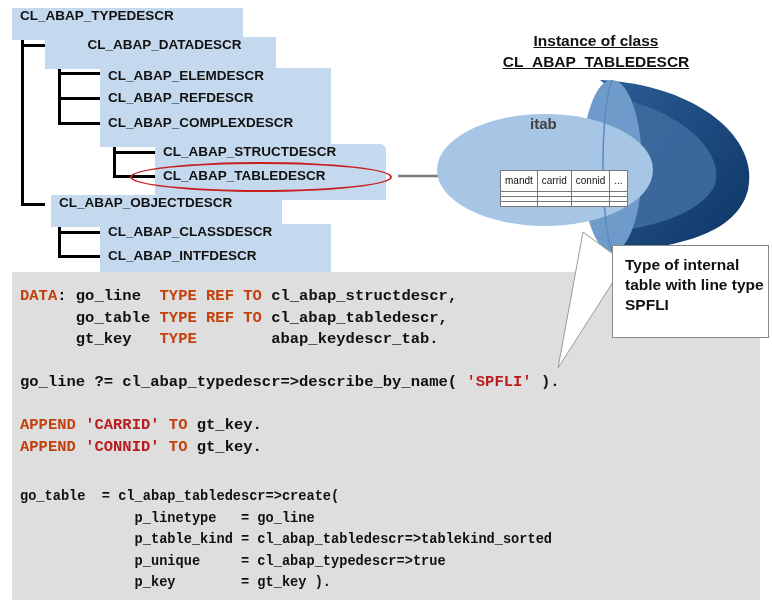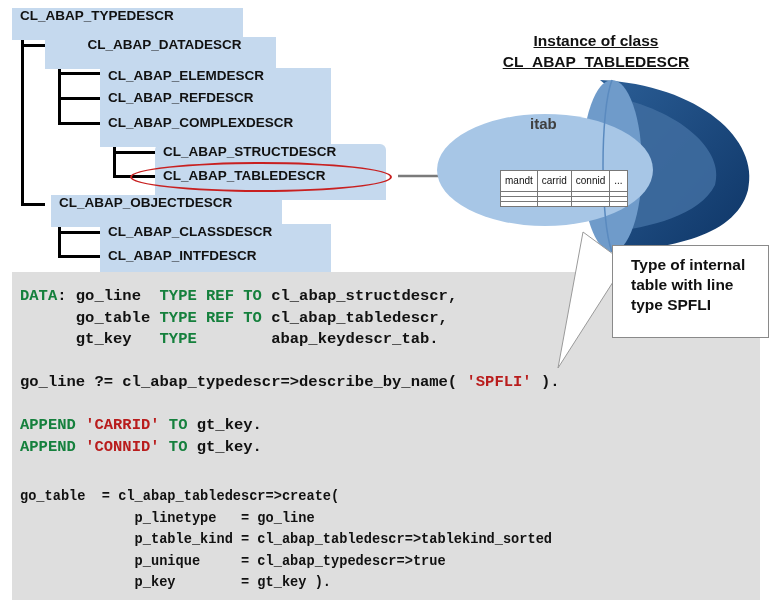--- a/index.html
+++ b/index.html
@@ -14,25 +14,25 @@
   .instance-title { position:absolute; left:470px; top:30px; width:252px; text-align:center;
           font-weight:bold; font-size:15.5px; line-height:21px; color:#111;text-decoration:underline; }
   .code-block { position:absolute; left:12px; top:272px; width:748px; height:328px;
           background:#dedede; }
   .code { position:absolute; left:8px; top:14px; margin:0;
           font-family:"Liberation Mono", monospace; font-weight:bold; font-size:15.5px;
           line-height:21.5px; color:#111; white-space:pre; }
   .code2 { position:absolute; left:8px; top:214px; margin:0;
           font-family:"Liberation Mono", monospace; font-weight:bold; font-size:15.5px;
           line-height:21.5px; color:#111; white-space:pre; transform:scaleX(0.88); transform-origin:left top; }
-  .kw { color:#15803d; }
+  .kw { color:#c2410c; }
   .str { color:#b91c1c; }
   .callout { position:absolute; left:612px; top:245px; width:157px; height:93px;
           background:#fff; border:1px solid #8a8a8a; box-sizing:border-box;
-          padding:9px 0 0 18px; font-weight:bold; font-size:15.5px; line-height:20px; color:#111; }
+          padding:9px 0 0 12px; font-weight:bold; font-size:15.5px; line-height:20px; color:#111; }
   .svg-layer { position:absolute; left:0; top:0; }
   .itab-table { position:absolute; left:500px; top:134px; border-collapse:collapse;
           font-size:10px; color:#111; background:#fff;margin-top:36px; }
   .itab-table td { border:1.5px solid #777; padding:0 4px; height:4px; line-height:4px; }
   .itab-table tr.hdr td { height:20px; line-height:20px; }
   .itab-label { position:absolute; left:530px; top:115px; font-weight:bold; font-size:15px; color:#404040; }
 </style>
 </head>
 <body>
 

